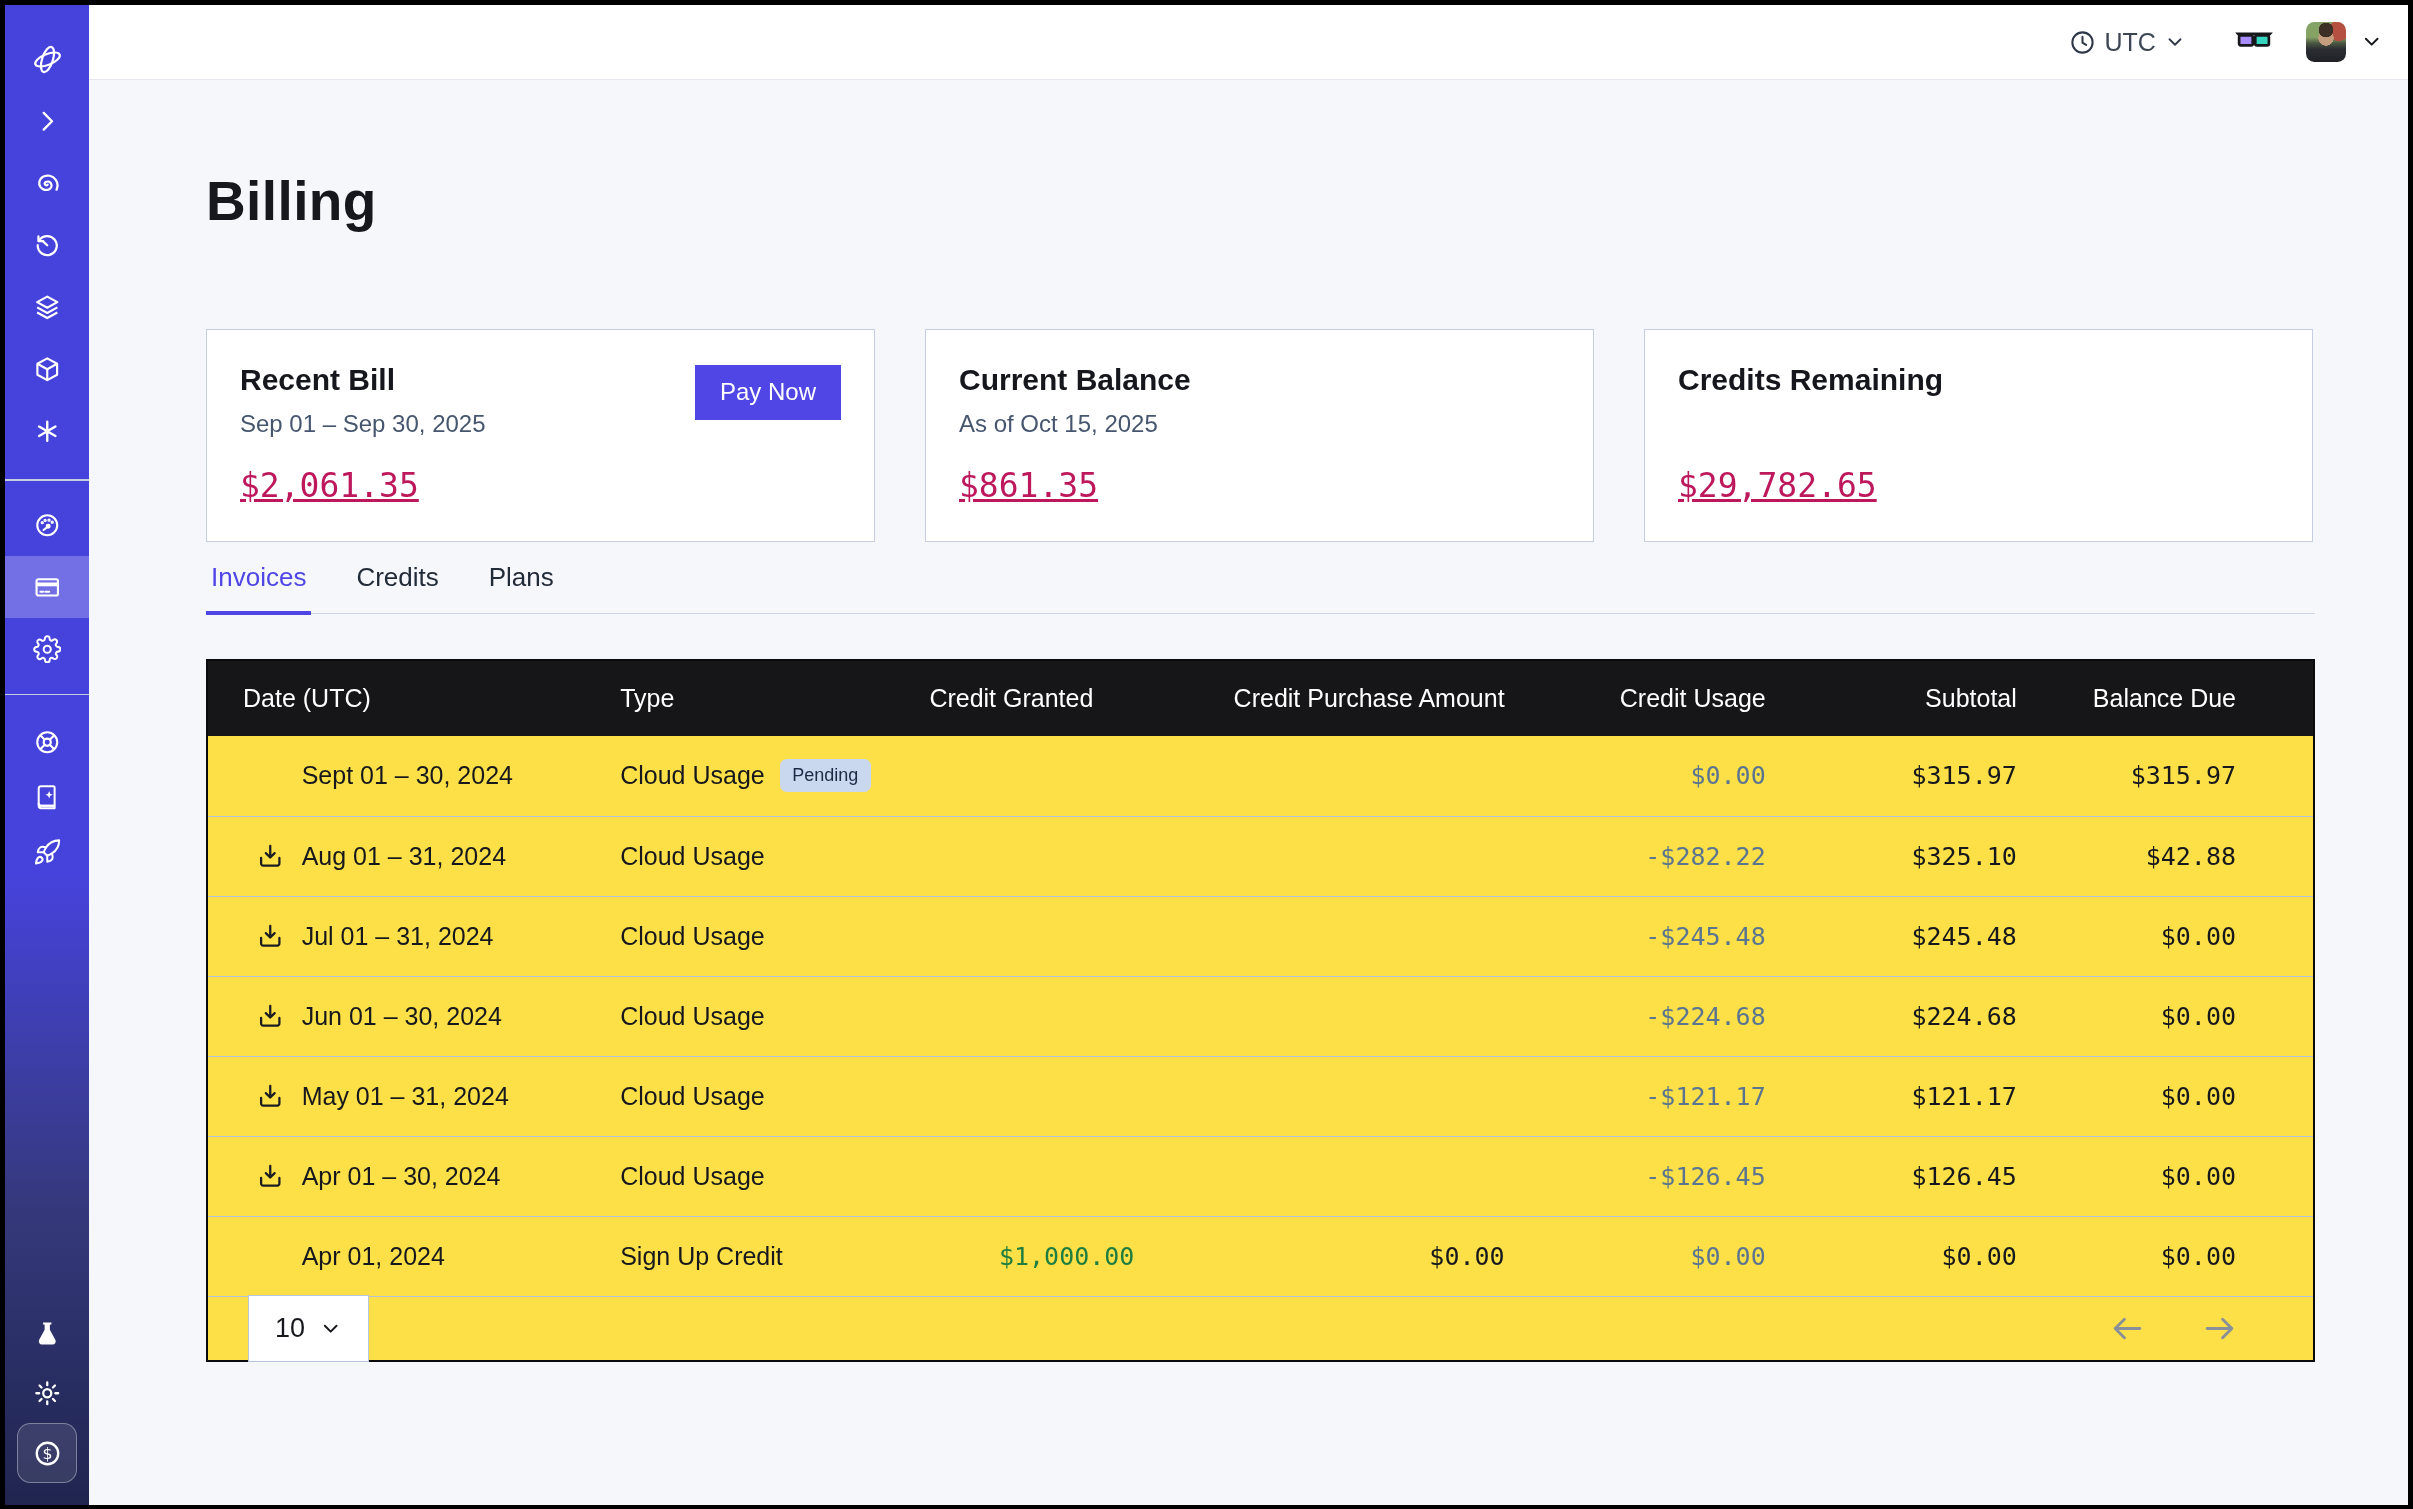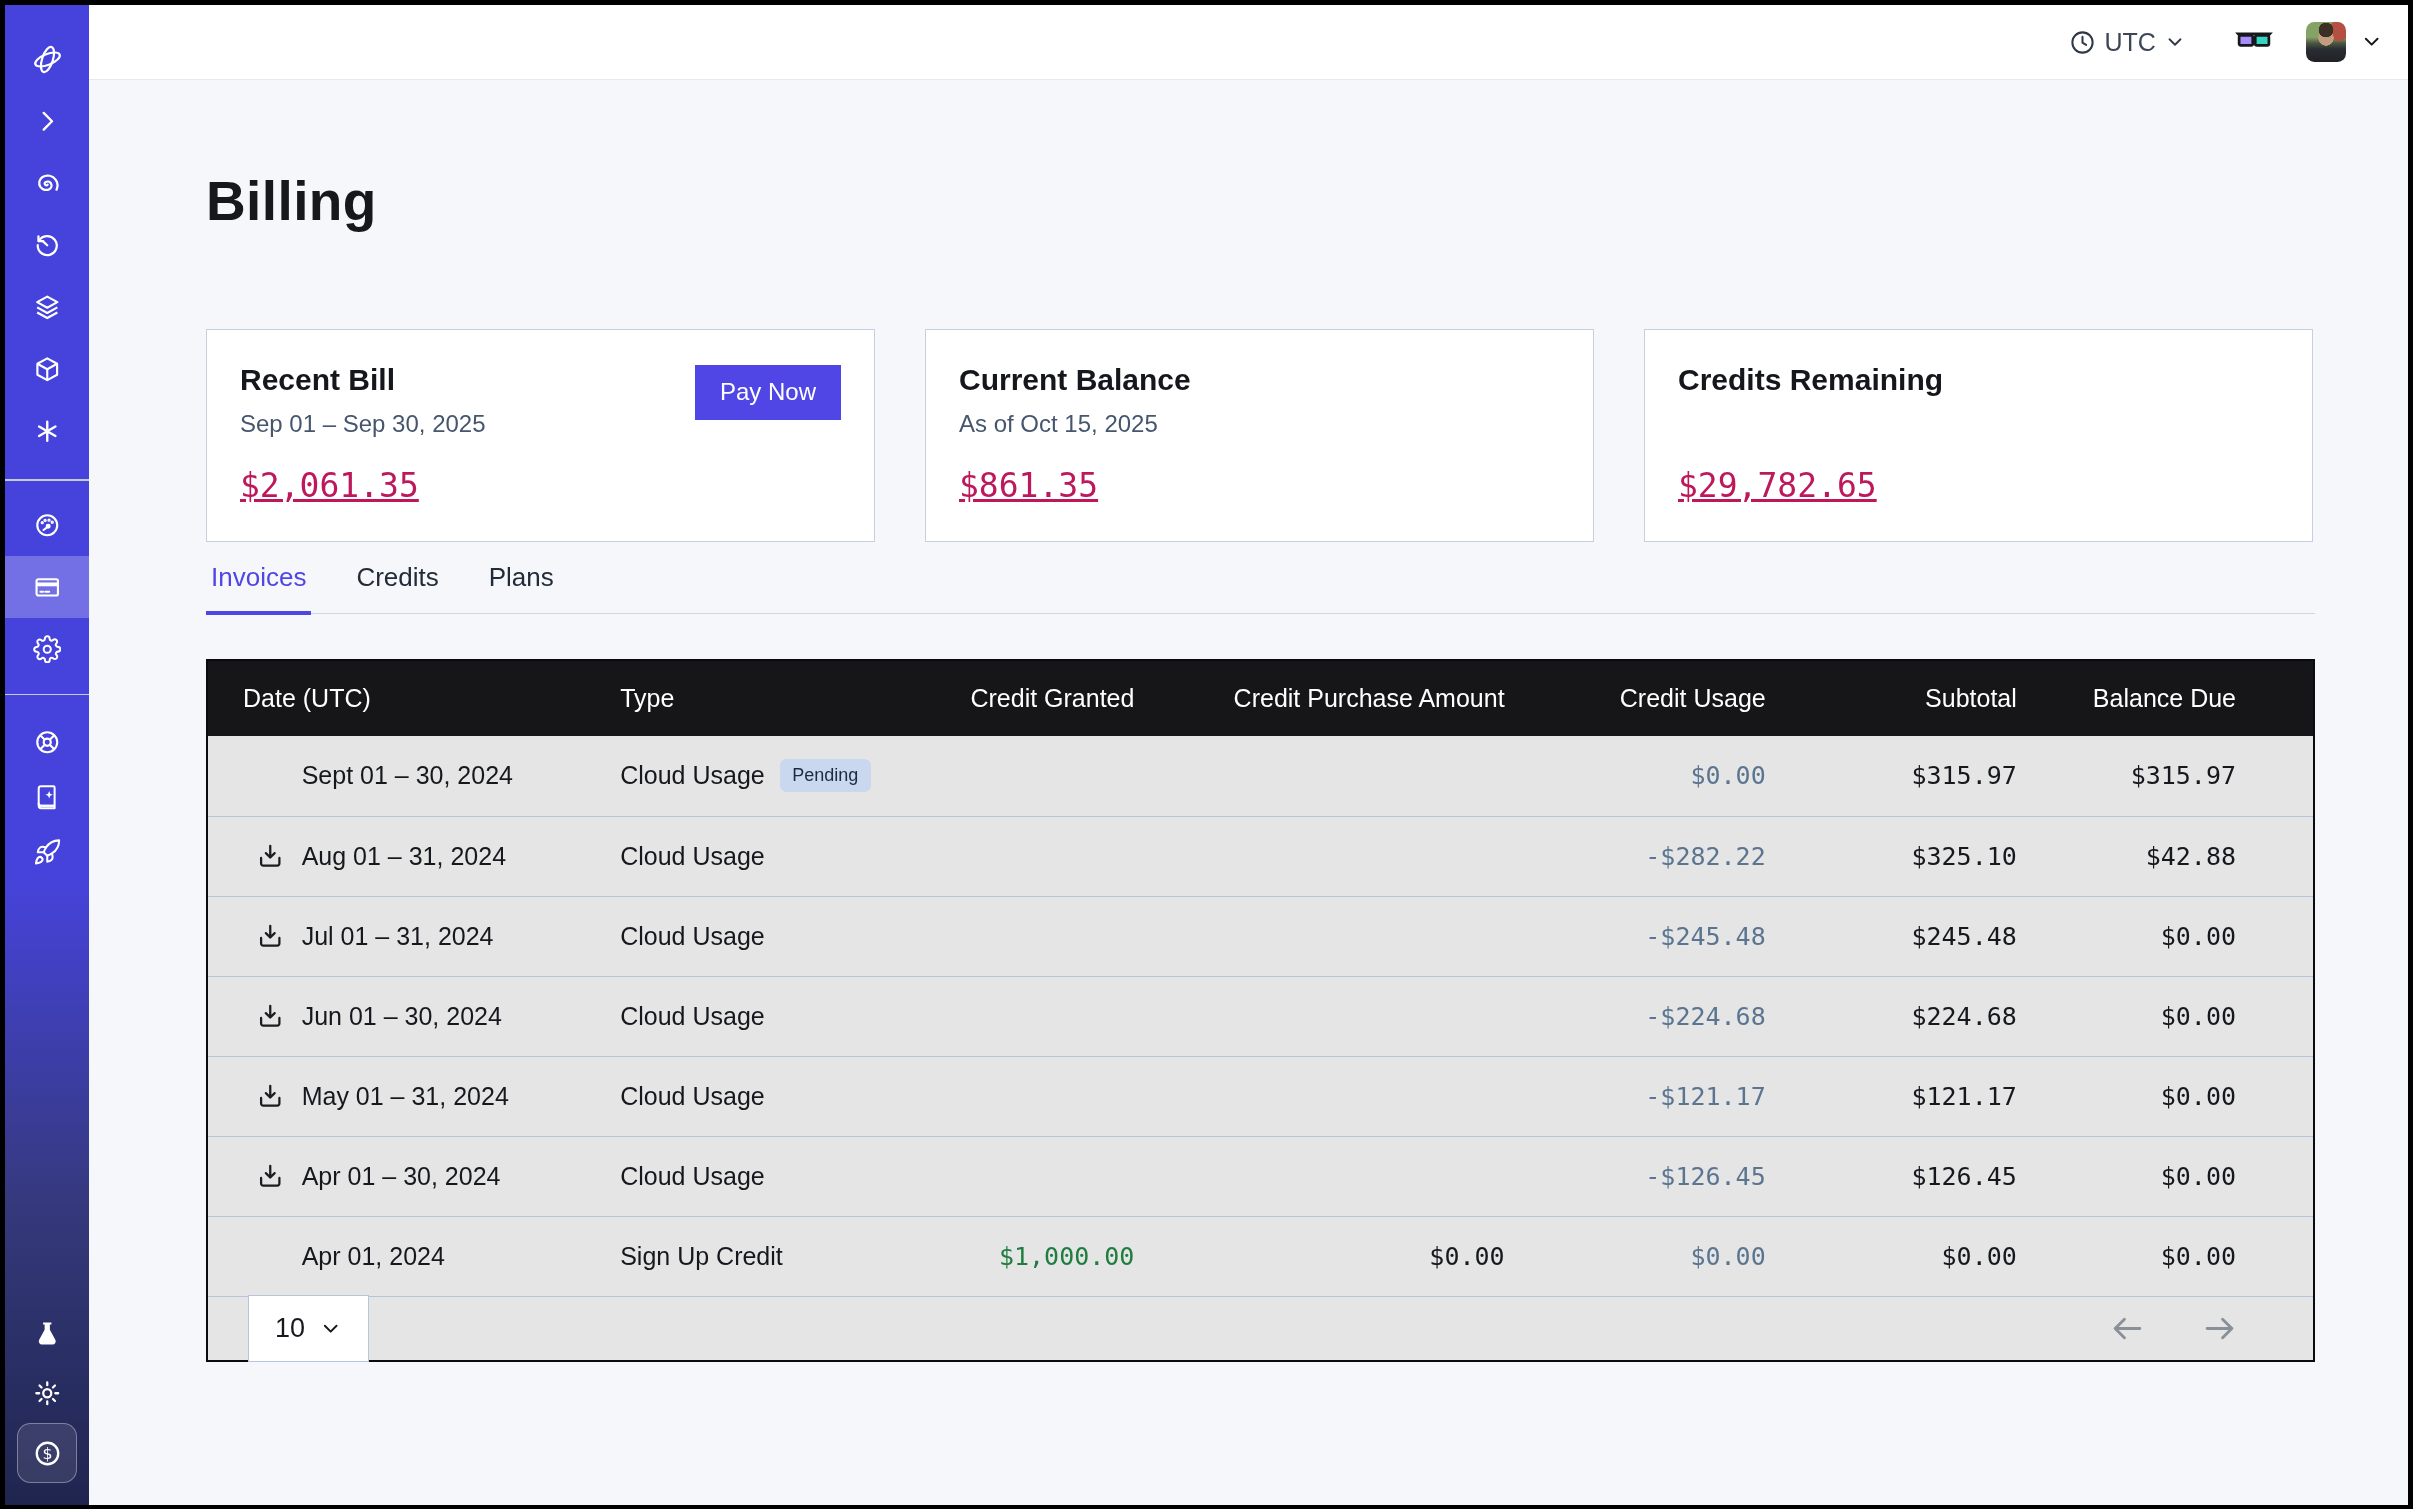--- a/index.html
+++ b/index.html
@@ -56,26 +56,26 @@
   .pay-btn { position:absolute; right:33px; top:35px; background:#4f46e5; color:#fff; border:none; cursor:pointer;
     font-family:"Liberation Sans", sans-serif; font-size:24px; padding:13.4px 25px; }
 
   
   .tabs { display:flex; gap:40px; margin-top:20px; width:2109px; border-bottom:1.7px solid #ccd6e4; }
   .tab { font-size:26px; color:#222b38; padding:0 5px 20px; position:relative; cursor:pointer; }
   .tab.active { color:#4f46e5; font-weight:500; }
   .tab.active::after { content:""; position:absolute; left:0; right:0; bottom:-1.7px; height:4.2px; background:#4f46e5; }
 
   
-  .table-wrap { width:2109px; margin-top:45px; border:2.5px solid #0b0b0e; background:#e5e5e5; margin-bottom:100px; }
+  .table-wrap { width:2109px; margin-top:45px; border:2.5px solid #0b0b0e; background:#fde047; margin-bottom:100px; }
   table { width:100%; border-collapse:collapse; table-layout:fixed; }
   thead th { background:#161619; color:#fff; font-weight:500; font-size:25px; height:75px; padding:0; }
   th.c-date { width:412px; text-align:left; padding-left:35px; }
   th.c-type { width:268px; text-align:left; }
-  th.c-cg   { width:246px; text-align:right; }
+  th.c-cg   { width:246px; text-align:center; }
   th.c-cpa  { width:370px; text-align:right; }
   th.c-cu   { width:261px; text-align:right; }
   th.c-st   { width:251px; text-align:right; }
   th.c-bd   { width:296px; text-align:right; padding-right:77px; }
   tbody td { height:80px; padding:0; font-size:25px; color:#16181d; }
   tbody tr + tr td { border-top:1.7px solid #b5c3da; }
   td.c-date { padding-left:47px; }
   .date-flex { display:flex; align-items:center; }
   .dl-slot { width:30px; height:30px; margin-right:16.7px; display:flex; align-items:center; justify-content:center; }
   .dl-slot svg { width:28.5px; height:28.5px; cursor:pointer; }

